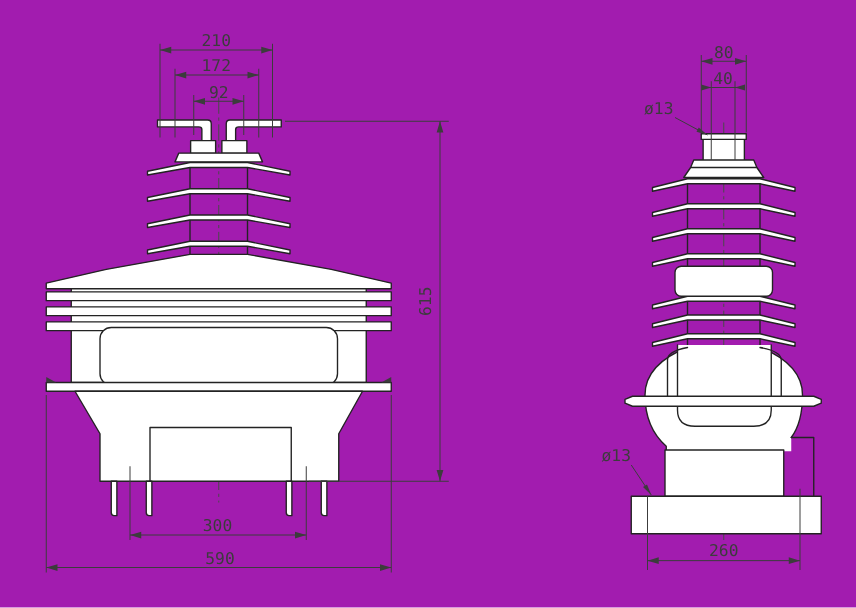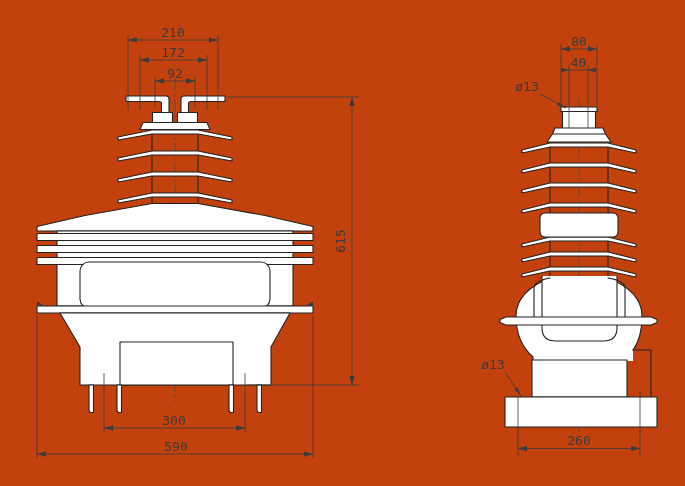--- a/index.html
+++ b/index.html
@@ -1,16 +1,16 @@
 <!DOCTYPE html>
 <html><head>
 <meta charset="utf-8">
 <style>
   html,body{margin:0;padding:0;background:#ffffff;}
-  .stage{position:relative;width:685px;height:486px;background:#c2410c;overflow:hidden;}
+  .stage{position:relative;width:685px;height:486px;background:#a21caf;overflow:hidden;}
   svg{display:block;}
   .obj{fill:none;stroke:#232323;stroke-width:1.1;stroke-linejoin:round;stroke-linecap:round;}
   .objf{fill:#ffffff;stroke:#232323;stroke-width:1.1;stroke-linejoin:round;stroke-linecap:round;}
   .dim{fill:none;stroke:#3c3c3c;stroke-width:0.8;}
   .arr{fill:#3c3c3c;stroke:none;}
   .cl{fill:none;stroke:#4a4a4a;stroke-width:0.8;stroke-dasharray:13 3 2.5 3;}
   .dimtext{font-family:"DejaVu Sans Mono","Liberation Mono",monospace;font-size:13px;fill:#3c3c3c;text-anchor:middle;}
 </style>
 </head>
 <body>

